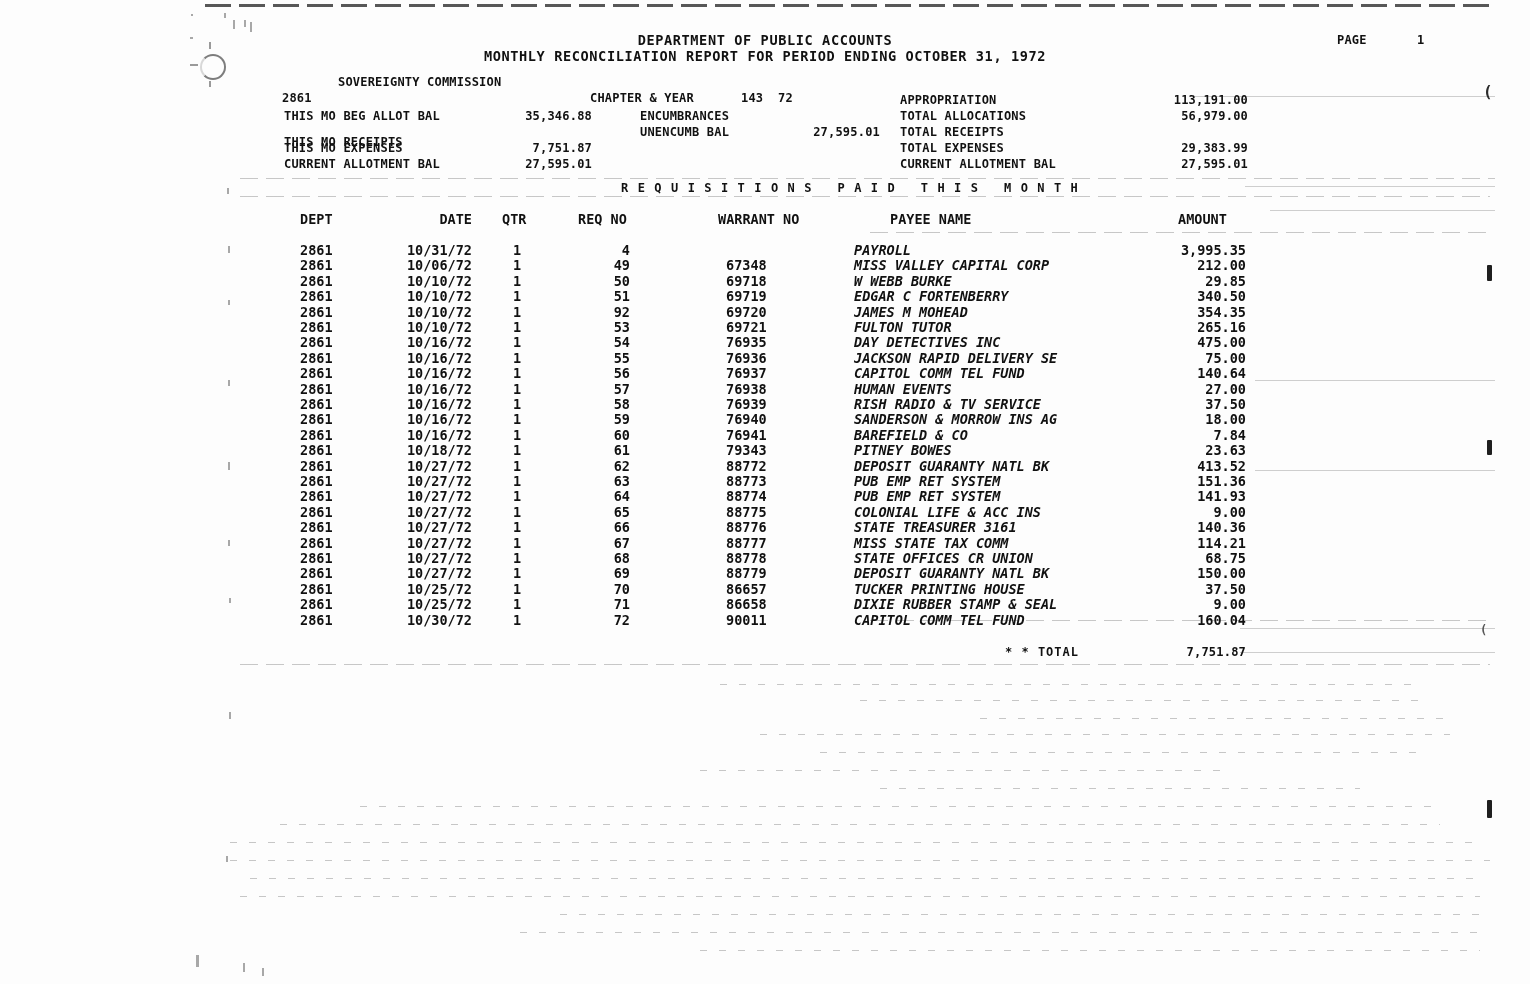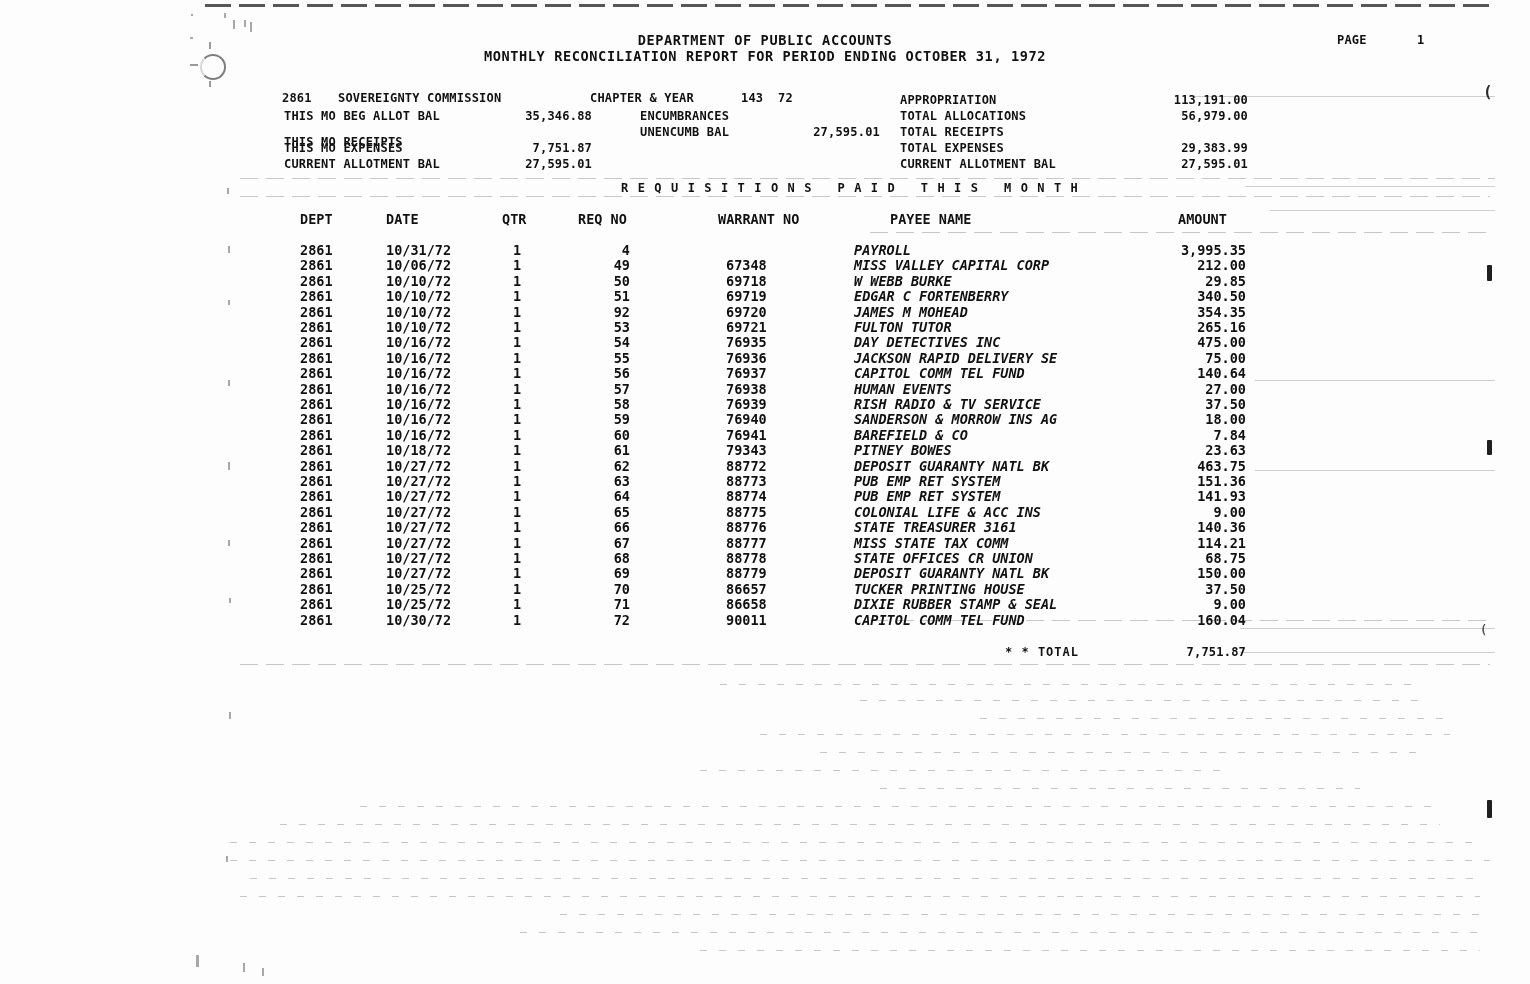--- a/index.html
+++ b/index.html
@@ -56,21 +56,21 @@
   .right{text-align:right;}
 
   
   .title{font-size:13.6px;letter-spacing:.6px;}
 
   
   #rows{position:absolute;left:0;top:0;width:1530px;}
   .row{position:absolute;left:0;width:1530px;height:15px;}
   .c{position:absolute;color:#111;font-weight:bold;font-size:13.5px;white-space:pre;line-height:15px;}
   .c-dept{left:300px;width:56px;text-align:left;}
-  .c-date{left:386px;width:86px;text-align:left;}
+  .c-date{left:386px;width:86px;text-align:right;}
   .c-qtr{left:510px;width:14px;text-align:center;}
   .c-req{left:600px;width:30px;text-align:right;}
   .c-war{left:726px;width:62px;text-align:left;}
   .c-pay{left:854px;width:300px;text-align:left;font-style:italic;}
   .c-amt{left:1100px;width:146px;text-align:right;}
 
   .hdr{font-size:13.5px;}
 </style>
 </head>
 <body>
@@ -140,21 +140,21 @@
   <div class="underscore-noise" style="left:870px;top:620px;width:620px;"></div>
   <div class="underscore-noise" style="left:240px;top:664px;width:1250px;"></div>
 
   <div class="t title ctr" style="left:515px;top:34px;width:500px;">DEPARTMENT OF PUBLIC ACCOUNTS</div>
   <div class="t title ctr" style="left:465px;top:50px;width:600px;">MONTHLY RECONCILIATION REPORT FOR PERIOD ENDING OCTOBER 31, 1972</div>
 
   <div class="t" style="left:1337px;top:34px;">PAGE</div>
   <div class="t" style="left:1417px;top:34px;">1</div>
 
   <div class="t" style="left:282px;top:92px;">2861</div>
-  <div class="t" style="left:338px;top:92px;">SOVEREIGNTY COMMISSION</div>
+  <div class="t" style="left:338px;top:76px;">SOVEREIGNTY COMMISSION</div>
   <div class="t" style="left:590px;top:92px;">CHAPTER &amp; YEAR</div>
   <div class="t" style="left:741px;top:92px;">143</div>
   <div class="t" style="left:778px;top:92px;">72</div>
 
   <div class="t" style="left:284px;top:110px;">THIS MO BEG ALLOT BAL</div>
   <div class="t right" style="left:440px;top:110px;width:152px;">35,346.88</div>
 
   <div class="t" style="left:284px;top:136px;">THIS MO RECEIPTS</div>
   <div class="t right" style="left:440px;top:126px;width:152px;"></div>
 
@@ -322,21 +322,21 @@
         <div class="c c-pay">PITNEY BOWES</div>
         <div class="c c-amt">23.63</div>
       </div>
       <div class="row" style="top: 458.6px;">
         <div class="c c-dept">2861</div>
         <div class="c c-date">10/27/72</div>
         <div class="c c-qtr">1</div>
         <div class="c c-req">62</div>
         <div class="c c-war">88772</div>
         <div class="c c-pay">DEPOSIT GUARANTY NATL BK</div>
-        <div class="c c-amt">463.75</div>
+        <div class="c c-amt">413.52</div>
       </div>
       <div class="row" style="top: 474px;">
         <div class="c c-dept">2861</div>
         <div class="c c-date">10/27/72</div>
         <div class="c c-qtr">1</div>
         <div class="c c-req">63</div>
         <div class="c c-war">88773</div>
         <div class="c c-pay">PUB EMP RET SYSTEM</div>
         <div class="c c-amt">151.36</div>
       </div>

